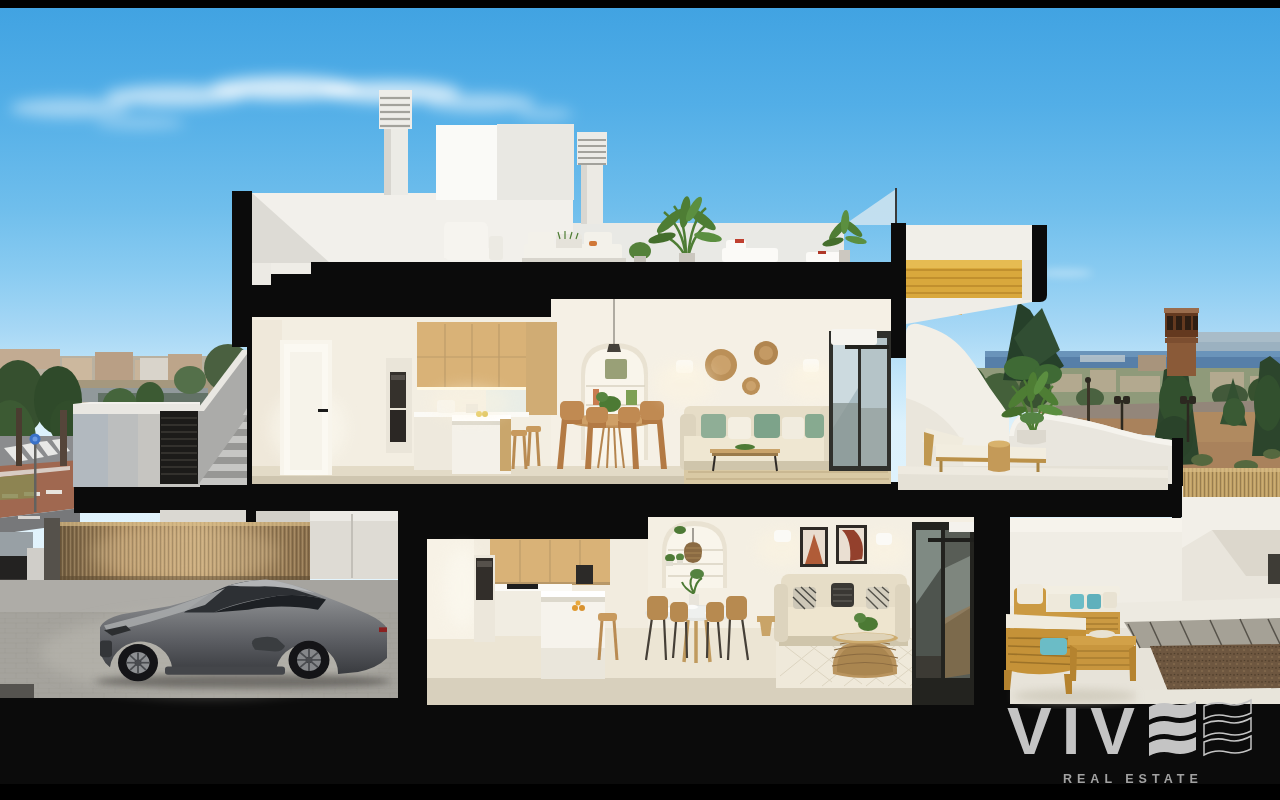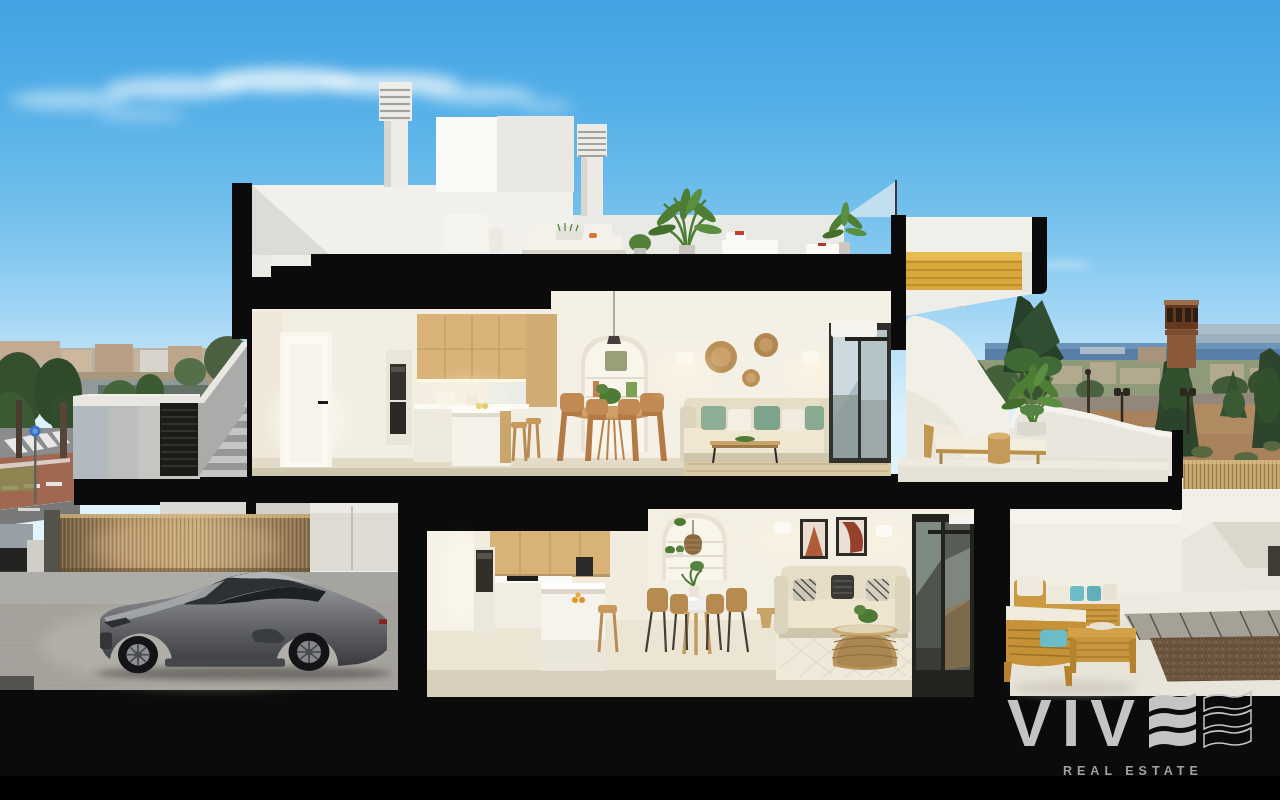--- a/index.html
+++ b/index.html
@@ -1,15 +1,15 @@
 <!DOCTYPE html>
 <html><head><meta charset="utf-8">
 <style>
 html,body{margin:0;padding:0;background:#000;}
-#c{position:relative;width:1280px;height:776px;overflow:hidden;font-family:"Liberation Sans",sans-serif;}
+#c{position:relative;width:1280px;height:776px;overflow:hidden;font-family:"Liberation Sans",sans-serif;margin-top:8px;}
 </style></head><body>
 <div id="c">
 <svg width="1280" height="800" viewBox="0 0 1280 800">
 <defs>
 <linearGradient id="sky" x1="0" y1="0" x2="0" y2="1">
  <stop offset="0" stop-color="#41a3e2"></stop>
  <stop offset="0.12" stop-color="#52aee7"></stop>
  <stop offset="0.25" stop-color="#6fbeec"></stop>
  <stop offset="0.33" stop-color="#89cbf1"></stop>
  <stop offset="0.40" stop-color="#a6d7f5"></stop>

